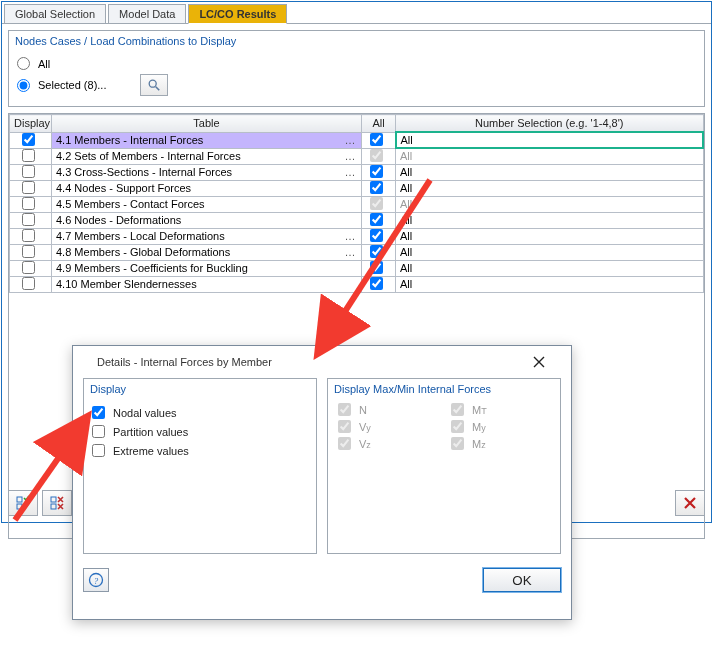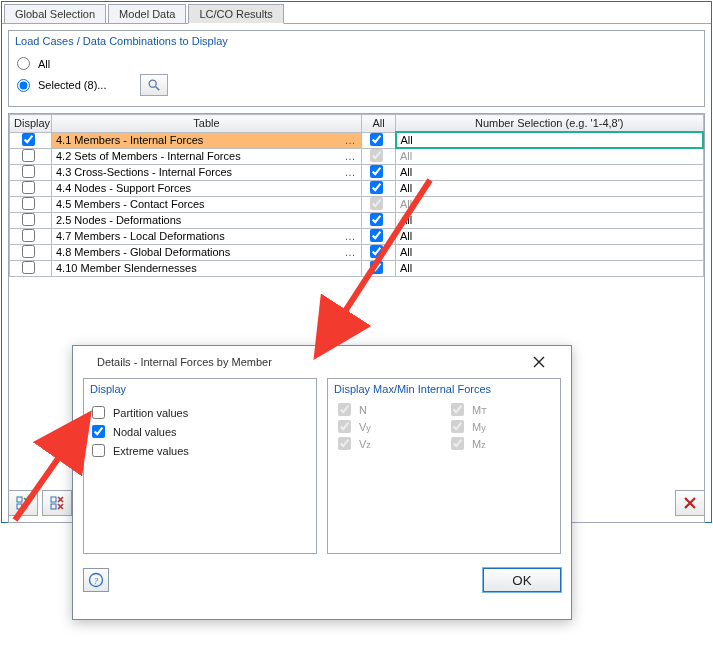--- a/index.html
+++ b/index.html
@@ -32,24 +32,24 @@
   .tab {
     padding: 3px 10px;
     border: 1px solid #9fa8b2;
     border-bottom: none;
     background: #f1f3f6;
     margin-right: 2px;
     cursor: default;
     color: #333;
   }
   .tab.active {
-    background: #e5e5e5;
+    background: #eab308;
     border-bottom: 1px solid #fff;
     margin-bottom: -1px;
-    font-weight: normal;
+    font-weight: bold;
   }
   .panel {
     margin: 6px;
     border: 1px solid #9fa8b2;
   }
   .panel-title {
     color: #1558a8;
     padding: 4px 6px;
     font-weight: normal;
   }
@@ -213,21 +213,21 @@
 
 <div class="outer">
 
   <div class="tabs">
     <div class="tab">Global Selection</div>
     <div class="tab">Model Data</div>
     <div class="tab active">LC/CO Results</div>
   </div>
 
   <div class="panel">
-    <div class="panel-title">Load Cases / Data Combinations to Display</div>
+    <div class="panel-title">Nodes Cases / Load Combinations to Display</div>
     <div class="panel-body">
       <div class="radio-row">
         <input type="radio" name="lc" style="">
         <span>All</span>
       </div>
       <div class="radio-row">
         <input type="radio" name="lc" checked="" style="">
         <span>Selected (8)...</span>
         <span class="icon-btn">
           <svg width="14" height="14" viewBox="0 0 16 16">
@@ -251,21 +251,21 @@
         <tr>
           <th>Display</th>
           <th>Table</th>
           <th>All</th>
           <th>Number Selection (e.g. '1-4,8')</th>
         </tr>
       </thead>
       <tbody id="grid-body">
           <tr class="row-hl">
             <td class="chk"><input type="checkbox" checked="" style=""></td>
-            <td style="background: #fdba74;">4.1 Members - Internal Forces<span class="ellipsis-btn">…</span></td>
+            <td style="background: #c4b5fd;">4.1 Members - Internal Forces<span class="ellipsis-btn">…</span></td>
             <td class="chk"><input type="checkbox" checked="" style=""></td>
             <td class="ns">All</td>
           </tr>
           <tr>
             <td class="chk"><input type="checkbox" style=""></td>
             <td>4.2 Sets of Members - Internal Forces<span class="ellipsis-btn">…</span></td>
             <td class="chk"><input type="checkbox" disabled="" checked="" style=""></td>
             <td class="ns" style="color: rgb(154, 154, 154);">All</td>
           </tr>
           <tr>
@@ -281,33 +281,39 @@
             <td class="ns">All</td>
           </tr>
           <tr>
             <td class="chk"><input type="checkbox" style=""></td>
             <td>4.5 Members - Contact Forces</td>
             <td class="chk"><input type="checkbox" disabled="" checked="" style=""></td>
             <td class="ns" style="color: rgb(154, 154, 154);">All</td>
           </tr>
           <tr>
             <td class="chk"><input type="checkbox" style=""></td>
-            <td>2.5 Nodes - Deformations</td>
+            <td>4.6 Nodes - Deformations</td>
             <td class="chk"><input type="checkbox" checked="" style=""></td>
             <td class="ns">All</td>
           </tr>
           <tr>
             <td class="chk"><input type="checkbox" style=""></td>
             <td>4.7 Members - Local Deformations<span class="ellipsis-btn">…</span></td>
             <td class="chk"><input type="checkbox" checked="" style=""></td>
             <td class="ns">All</td>
           </tr>
           <tr>
             <td class="chk"><input type="checkbox" style=""></td>
             <td>4.8 Members - Global Deformations<span class="ellipsis-btn">…</span></td>
+            <td class="chk"><input type="checkbox" checked="" style=""></td>
+            <td class="ns">All</td>
+          </tr>
+          <tr>
+            <td class="chk"><input type="checkbox" style=""></td>
+            <td>4.9 Members - Coefficients for Buckling</td>
             <td class="chk"><input type="checkbox" checked="" style=""></td>
             <td class="ns">All</td>
           </tr>
           <tr>
             <td class="chk"><input type="checkbox" style=""></td>
             <td>4.10 Member Slendernesses</td>
             <td class="chk"><input type="checkbox" checked="" style=""></td>
             <td class="ns">All</td>
           </tr>
         </tbody>
@@ -349,26 +355,26 @@
       <svg width="12" height="12" viewBox="0 0 12 12">
           <path d="M1 1 L11 11 M11 1 L1 11" stroke="#222" stroke-width="1.4"></path>
         </svg>
     </span>
   </div>
   <div class="dlg-body">
     <div class="dlg-group">
       <div class="dlg-group-title">Display</div>
       <div class="dlg-opts" id="dlg-opts">
           <label>
+            <input type="checkbox" checked="" style="">
+            <span>Nodal values</span>
+          </label>
+          <label>
             <input type="checkbox" style="">
             <span>Partition values</span>
-          </label>
-          <label>
-            <input type="checkbox" checked="" style="">
-            <span>Nodal values</span>
           </label>
           <label>
             <input type="checkbox" style="">
             <span>Extreme values</span>
           </label>
         </div>
     </div>
     <div class="dlg-group">
       <div class="dlg-group-title">Display Max/Min Internal Forces</div>
       <div class="dlg-forces" id="dlg-forces">

